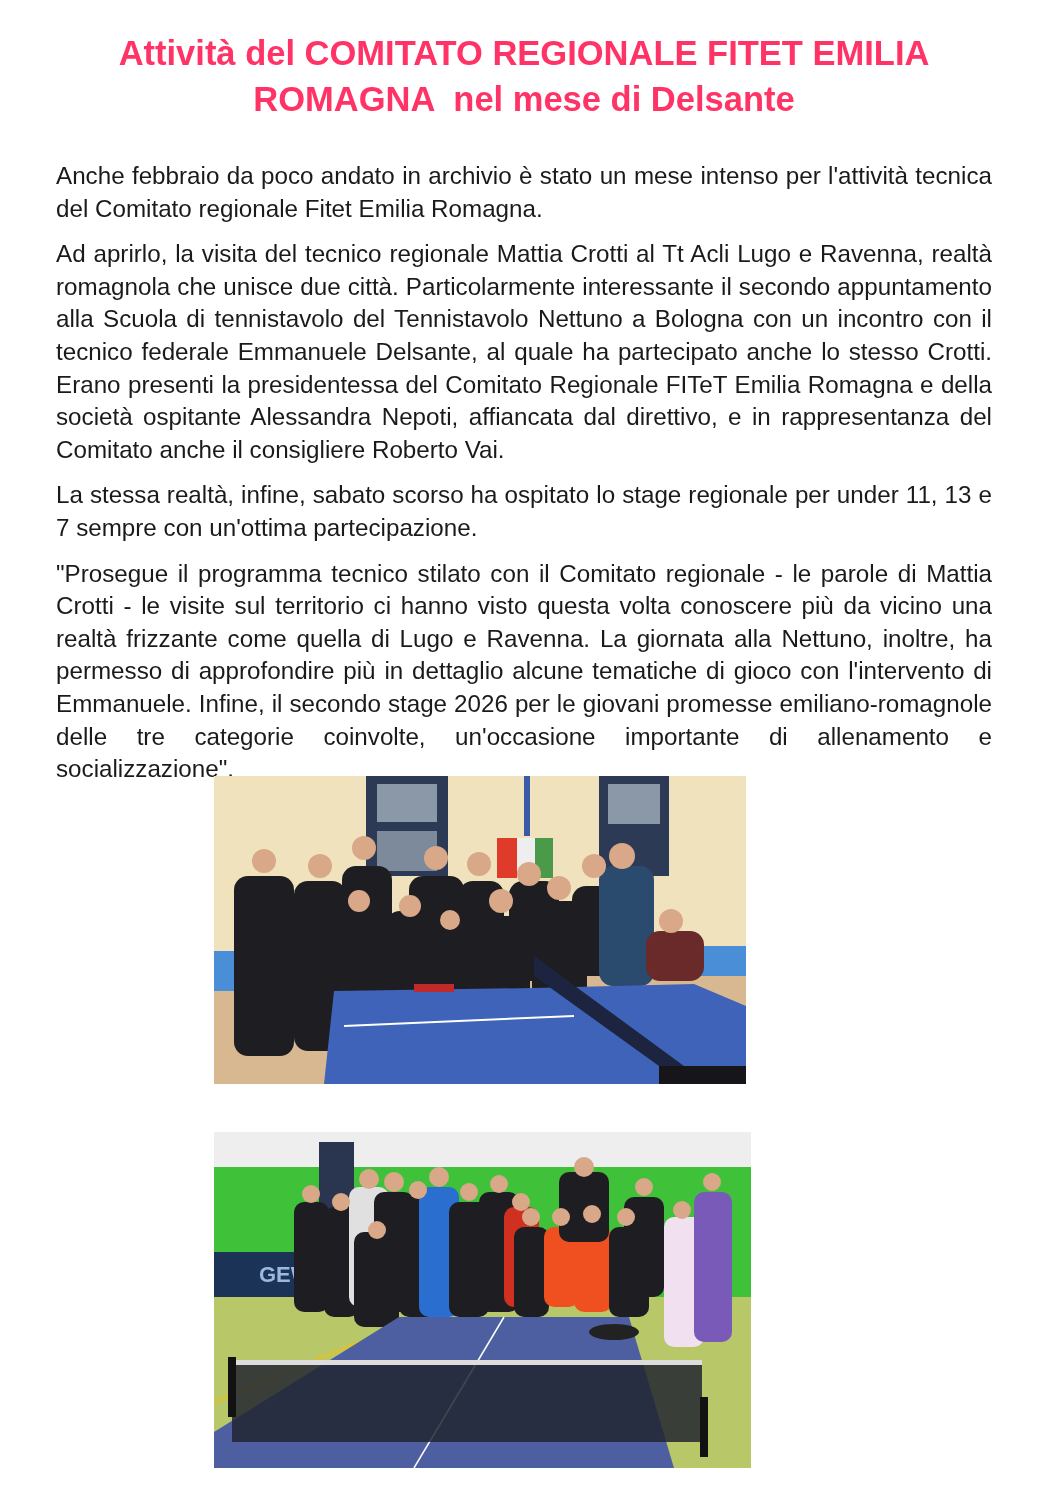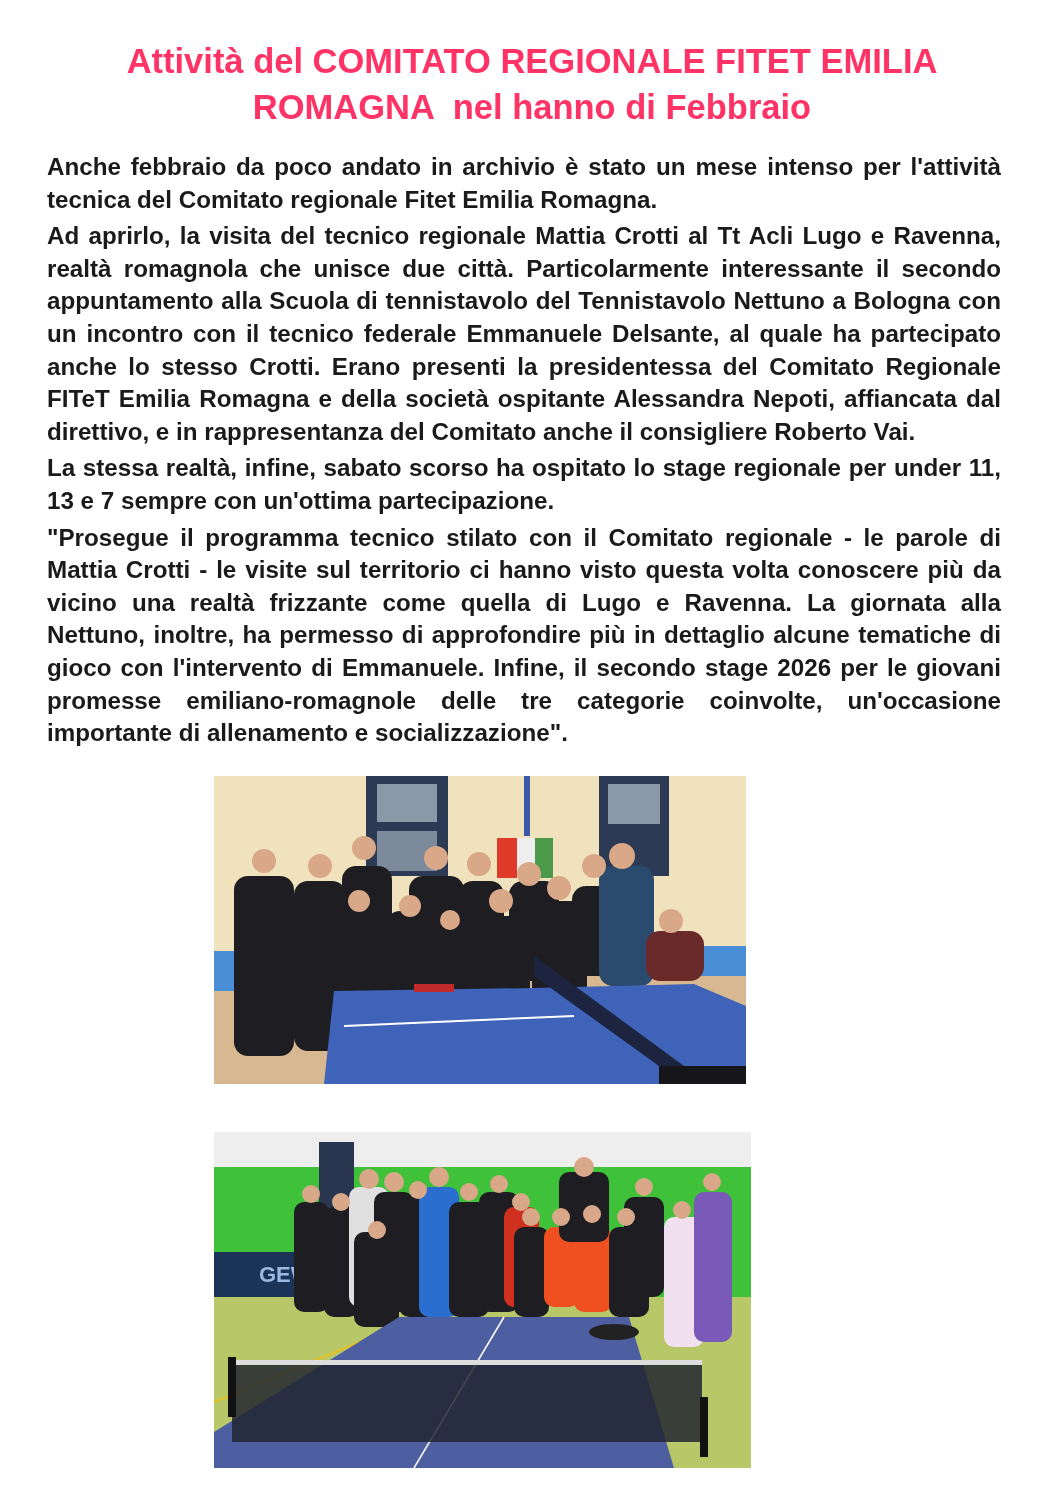--- a/index.html
+++ b/index.html
@@ -3,43 +3,43 @@
   <meta charset="utf-8">
   <style>
     html, body { margin: 0; padding: 0; background: #ffffff; }
     body { width: 1048px; height: 1509px; position: relative; overflow: hidden; }
     .title {
       position: absolute; left: 30px; top: 30px; width: 988px;
       text-align: center;
       font-family: "Liberation Sans", sans-serif;
       font-weight: bold; font-size: 34.5px; line-height: 46px;
       color: #ff3366;
-      margin: 8px;
+      margin: 0;
     }
     .body-text {
       position: absolute; left: 43px; top: 147px; width: 962px;
       font-family: "Liberation Sans", sans-serif;
       font-size: 24.2px; line-height: 32.6px;
       color: #1a1a1a;
       text-align: justify;
     }
-    .body-text p { margin: 4px; font-weight: bold; }
+    .body-text p { margin: 13px; }
     .photo {
       position: absolute; overflow: hidden;
     }
     .photo1 { left: 214px; top: 776px; width: 532px; height: 308px; background: #efe2b8; }
     .photo2 { left: 214px; top: 1132px; width: 537px; height: 336px; background: #3fbf3a; }
     .photo svg { display: block; width: 100%; height: 100%; }
   </style>
 </head>
 <body>
 
 <h1 class="title">
   <span>Attività del COMITATO REGIONALE FITET EMILIA</span><br>
-  <span style="white-space:pre">ROMAGNA  nel hanno di Febbraio</span>
+  <span style="white-space:pre">ROMAGNA  nel mese di Delsante</span>
 </h1>
 
 <div class="body-text">
   <p>Anche febbraio da poco andato in archivio è stato un mese intenso per l'attività tecnica del Comitato regionale Fitet Emilia Romagna.</p>
   <p>Ad aprirlo, la visita del tecnico regionale Mattia Crotti al Tt Acli Lugo e Ravenna, realtà romagnola che unisce due città. Particolarmente interessante il secondo appuntamento alla Scuola di tennistavolo del Tennistavolo Nettuno a Bologna con un incontro con il tecnico federale Emmanuele Delsante, al quale ha partecipato anche lo stesso Crotti. Erano presenti la presidentessa del Comitato Regionale FITeT Emilia Romagna e della società ospitante Alessandra Nepoti, affiancata dal direttivo, e in rappresentanza del Comitato anche il consigliere Roberto Vai.</p>
   <p>La stessa realtà, infine, sabato scorso ha ospitato lo stage regionale per under 11, 13 e 7 sempre con un'ottima partecipazione.</p>
   <p>"Prosegue il programma tecnico stilato con il Comitato regionale - le parole di Mattia Crotti - le visite sul territorio ci hanno visto questa volta conoscere più da vicino una realtà frizzante come quella di Lugo e Ravenna. La giornata alla Nettuno, inoltre, ha permesso di approfondire più in dettaglio alcune tematiche di gioco con l'intervento di Emmanuele. Infine, il secondo stage 2026 per le giovani promesse emiliano-romagnole delle tre categorie coinvolte, un'occasione importante di allenamento e socializzazione".</p>
 </div>
 
 <div class="photo photo1" title="Group photo of players and coaches behind a blue table tennis table in a gym with yellow walls">

